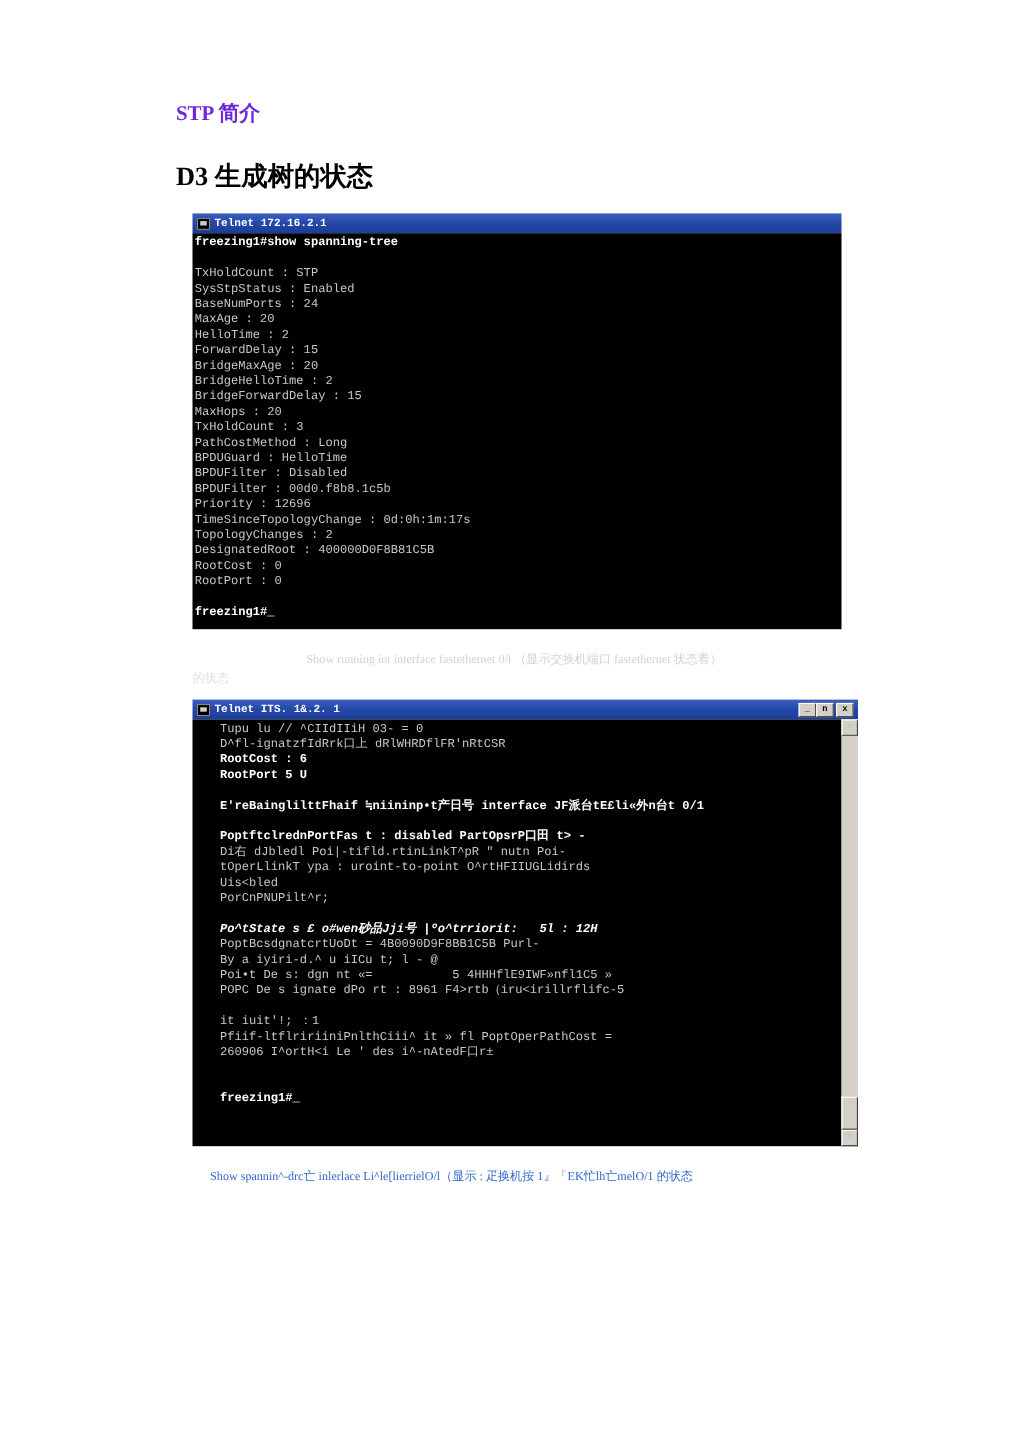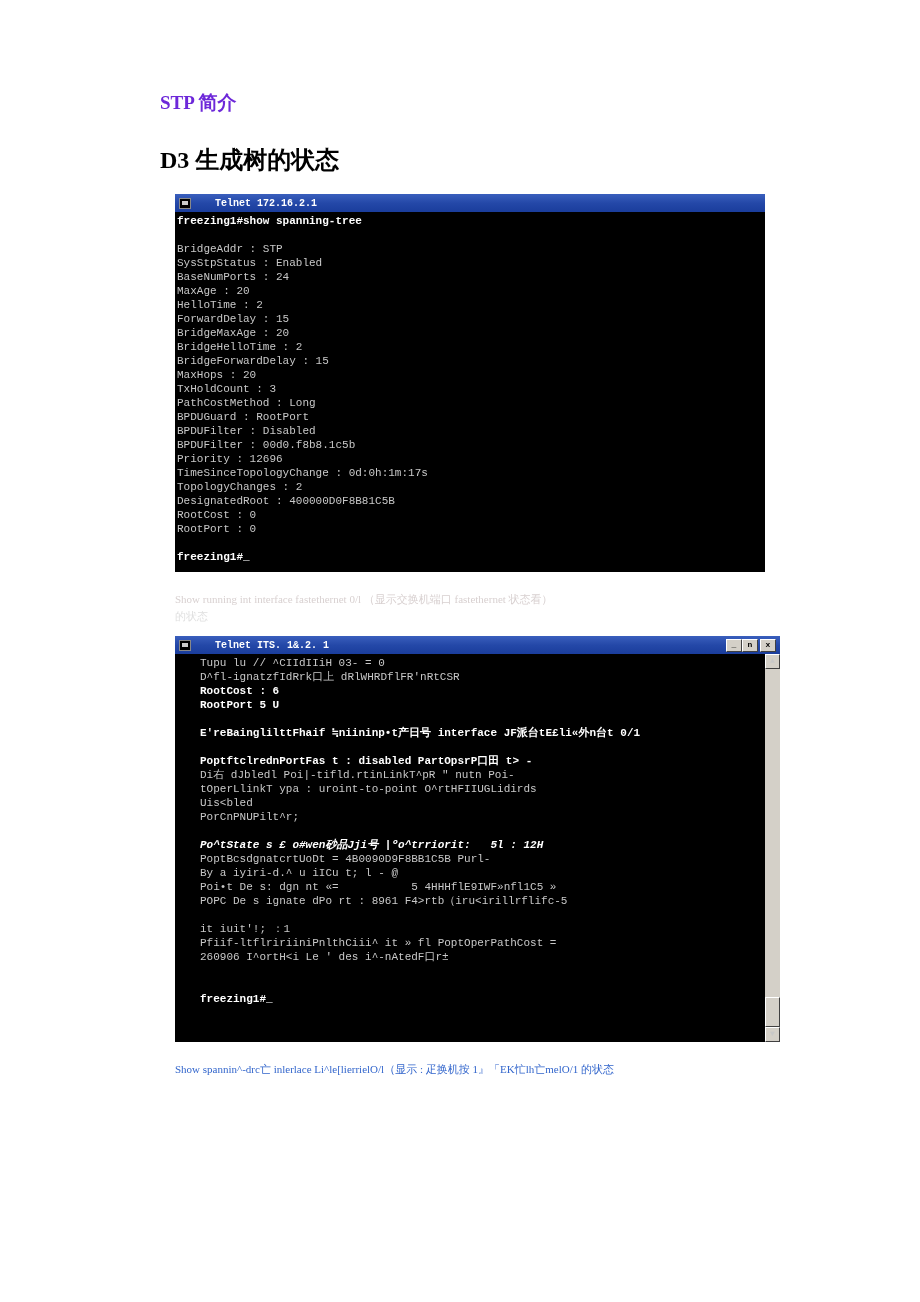--- a/index.html
+++ b/index.html
@@ -29,21 +29,20 @@
     }
     .terminal-header {
       background: linear-gradient(to bottom, #3a5fbd 0%, #2448a8 50%, #1a3d9c 100%);
       height: 18px;
       display: flex;
       align-items: center;
       padding: 0 4px;
       color: #fff;
       font-size: 10px;
       font-weight: bold;
-      gap: 20px;
     }
     .terminal-header-icon {
       width: 12px;
       height: 11px;
       background: #000;
       border: 1px solid #888;
       margin-right: 4px;
       display: inline-block;
       position: relative;
     }
@@ -92,31 +91,32 @@
     }
     .terminal-body .italic {
       font-style: italic;
     }
     .caption-faded {
       font-size: 11px;
       color: #d8d0d0;
       margin-left: 15px;
       margin-bottom: 2px;
       font-family: "SimSun", serif;
+      text-align: center;
     }
     .caption-faded2 {
       font-size: 11px;
       color: #e0e0e0;
       margin-left: 15px;
       margin-bottom: 12px;
     }
     .caption-blue {
       font-size: 11px;
       color: #3366cc;
-      margin-left: 15px;
+      margin-left: 31px;
       margin-top: 4px;
       font-family: "SimSun", serif;
     }
     .scrollbar-area {
       position: absolute;
       right: 0;
       top: 0;
       bottom: 0;
       width: 15px;
       background: #d4d0c8;
@@ -172,33 +172,33 @@
 
 <h2 class="section-title-lg">D3 生成树的状态</h2>
 
 <div class="terminal">
   <div class="terminal-header">
     <span class="terminal-header-icon"></span>
     <span>Telnet 172.16.2.1</span>
   </div>
   <div class="terminal-body"><span class="bright">freezing1#show spanning-tree</span>
 
-<span>BridgeAddr : STP</span>
+<span>TxHoldCount : STP</span>
 <span>SysStpStatus : Enabled</span>
 <span>BaseNumPorts : 24</span>
 <span>MaxAge : 20</span>
 <span>HelloTime : 2</span>
 <span>ForwardDelay : 15</span>
 <span>BridgeMaxAge : 20</span>
 <span>BridgeHelloTime : 2</span>
 <span>BridgeForwardDelay : 15</span>
 <span>MaxHops : 20</span>
 <span>TxHoldCount : 3</span>
 <span>PathCostMethod : Long</span>
-<span>BPDUGuard : RootPort</span>
+<span>BPDUGuard : HelloTime</span>
 <span>BPDUFilter : Disabled</span>
 <span>BPDUFilter : 00d0.f8b8.1c5b</span>
 <span>Priority : 12696</span>
 <span>TimeSinceTopologyChange : 0d:0h:1m:17s</span>
 <span>TopologyChanges : 2</span>
 <span>DesignatedRoot : 400000D0F8B81C5B</span>
 <span>RootCost : 0</span>
 <span>RootPort : 0</span>
 
 <span class="bright">freezing1#_</span></div>

